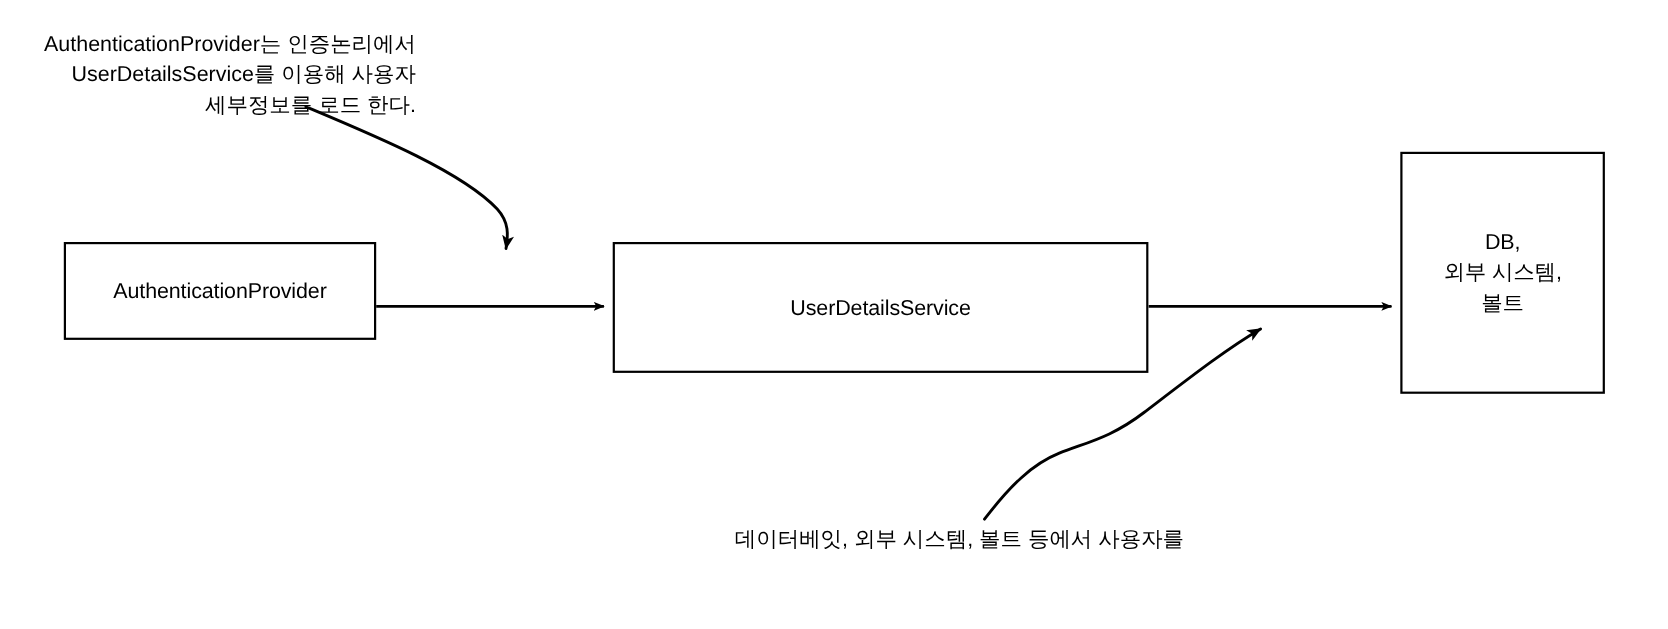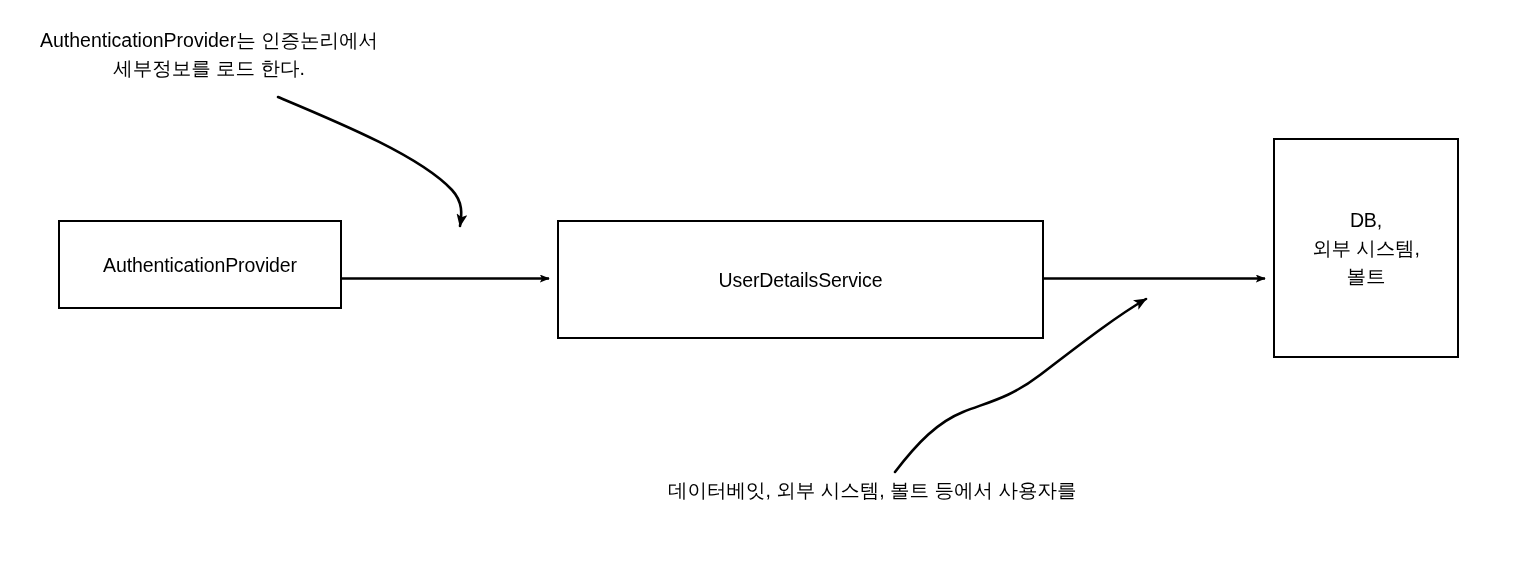--- a/index.html
+++ b/index.html
@@ -71,21 +71,21 @@
   }
   #node-datastore {
     left: 1273px;
     top: 138px;
     width: 186px;
     height: 220px;
   }
   #annotation-top {
     left: 40px;
     top: 26px;
-    text-align: center;
+    text-align: right;
   }
   #annotation-bottom {
     left: 668px;
     top: 476px;
     width: 497px;
     text-align: left;
   }
 </style>
 </head>
 <body>
@@ -128,20 +128,21 @@
   </div>
 
   <div class="node" id="node-datastore">
     <span class="node-line">DB,</span>
     <span class="node-line">외부 시스템,</span>
     <span class="node-line">볼트</span>
   </div>
 
   <div class="annotation" id="annotation-top">
     <span class="ann-line">AuthenticationProvider는 인증논리에서</span>
+    <span class="ann-line">UserDetailsService를 이용해 사용자</span>
     <span class="ann-line">세부정보를 로드 한다.</span>
   </div>
 
   <div class="annotation" id="annotation-bottom">
     <span class="ann-line">데이터베잇, 외부 시스템, 볼트 등에서 사용자를</span>
   </div>
 
 </div>
 
 </body></html>

